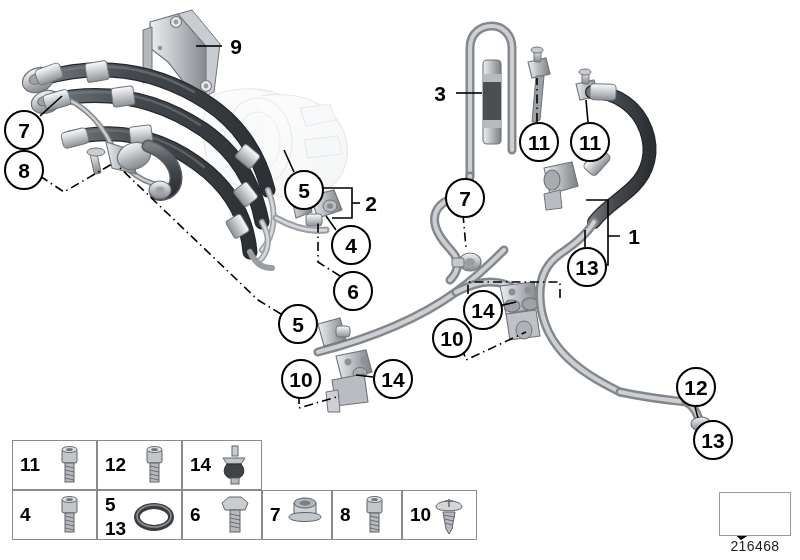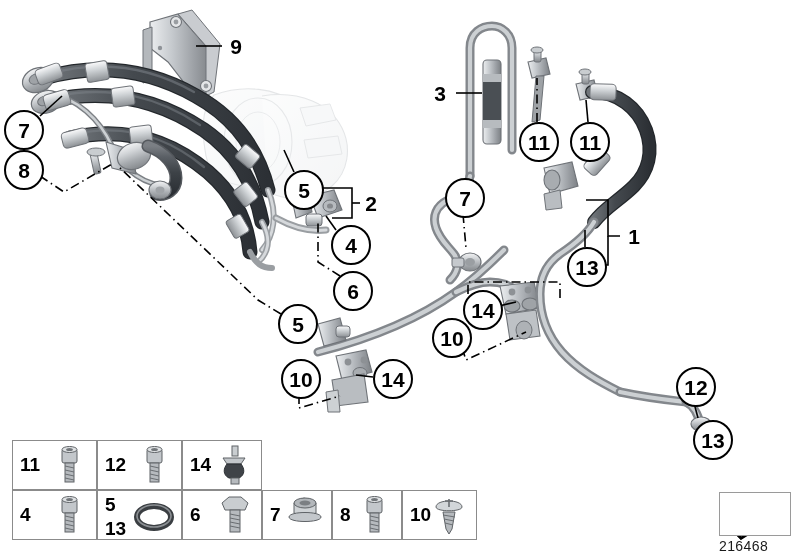--- a/index.html
+++ b/index.html
@@ -20,21 +20,21 @@
   .lrow{display:flex;}
   .lcell{border:1px solid #8b8b8b;box-sizing:border-box;height:50px;
          display:flex;align-items:center;position:relative;background:#fff;}
   .lnum{font-weight:bold;font-size:19px;padding-left:7px;z-index:2;}
   .lnum2{font-weight:bold;font-size:19px;position:absolute;left:7px;}
   .lart{position:absolute;right:6px;top:0;height:50px;display:flex;
         align-items:center;justify-content:center;}
   
   #idbox{position:absolute;left:719px;top:492px;width:72px;height:44px;
          border:1px solid #9a9a9a;background:#fff;box-sizing:border-box;}
-  #idnum{position:absolute;left:719px;top:538px;width:72px;
+  #idnum{position:absolute;left:719px;top:538px;width:72px;text-align:center;
          font-size:14px;letter-spacing:.4px;color:#1a1a1a;}
 </style>
 </head>
 <body>
 
 <div id="stage">
 
 <svg class="layer" viewBox="0 0 800 560">
   <defs>
     <linearGradient id="gMetal" x1="0" y1="0" x2="0" y2="1">

